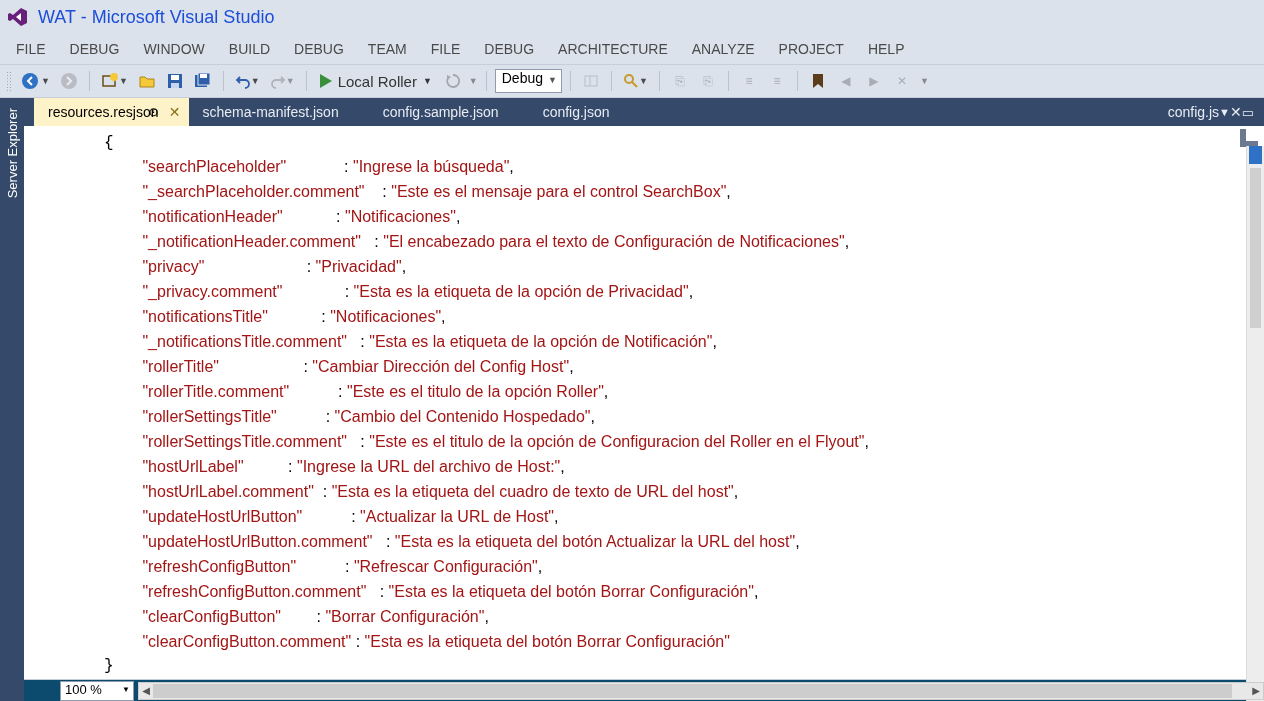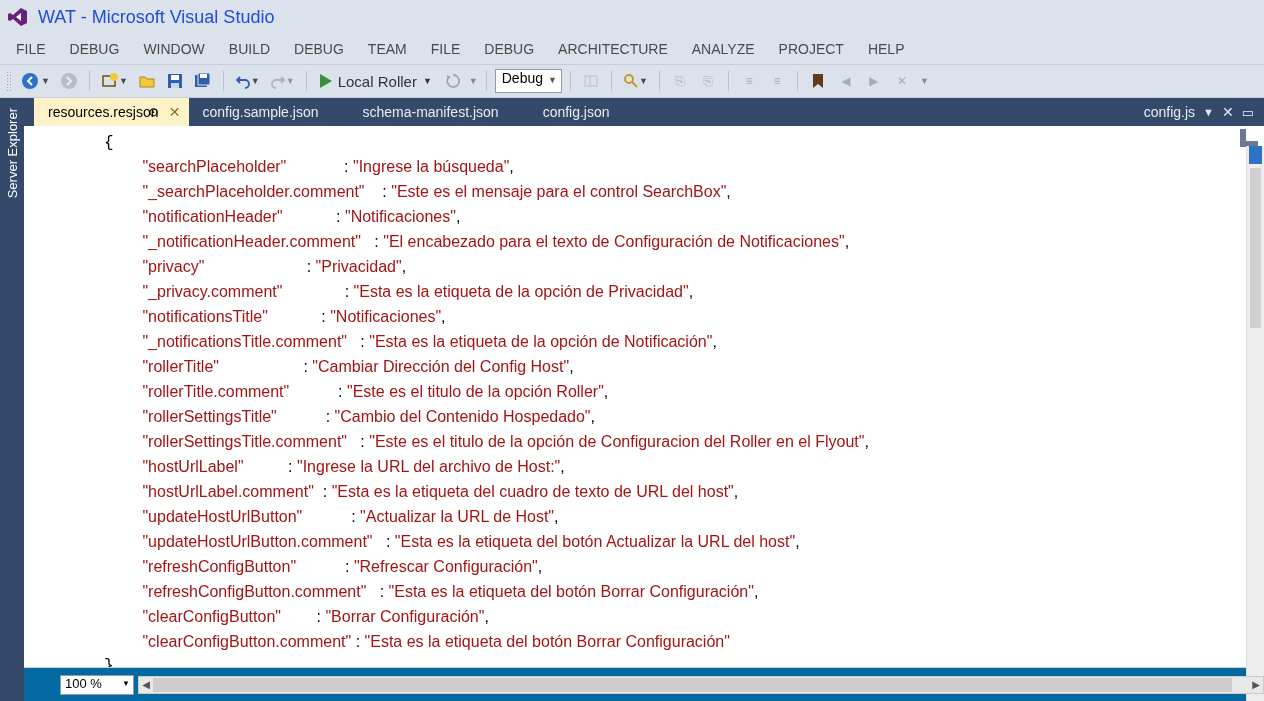--- a/index.html
+++ b/index.html
@@ -161,21 +161,20 @@
   .tab.active .close {
     position: absolute;
     right: 8px;
     font-size: 14px;
     color: #8b6f1f;
   }
   .right-tools {
     margin-left: auto;
     display: flex;
     align-items: center;
-    gap: 8px;
     padding-right: 10px;
     font-size: 14px;
   }
   .editor {
     flex: 1;
     background: #fff;
     overflow: hidden;
     position: relative;
     display: flex;
     flex-direction: column;
@@ -194,22 +193,22 @@
     font-family: Consolas, 'Courier New', monospace;
     font-size: 16px;
     line-height: 23px;
     padding: 6px 0 0 80px;
     white-space: pre;
     overflow: hidden;
   }
   .k { color: #a31515; }  
   .p { color: #000; }     
   .footer {
-    height: 34px;
-    background: #0369a1;
+    height: 22px;
+    background: #0c4a6e;
     border-top: 1px solid #c6cedb;
     display: flex;
     align-items: center;
   }
   .zoom {
     width: 74px;
     height: 20px;
     background: #fff;
     border: 1px solid #8e9cae;
     font-size: 13px;
@@ -417,24 +416,24 @@
     <span>Server Explorer</span>
   </div>
   <div class="main">
     <div class="tabstrip">
       <div class="tab active">
         <span>resources.resjson</span>
         <span class="pin">⊙</span>
         <span class="close">✕</span>
       </div>
       <div class="tab">
-          <span>config.sample.json</span>
+          <span>schema-manifest.json</span>
         </div>
       <div class="tab">
-          <span>schema-manifest.json</span>
+          <span>config.sample.json</span>
         </div>
       <div class="tab">
           <span>config.json</span>
         </div>
       <div class="right-tools">
         <span>config.js</span>
         <span style="font-size:11px">▼</span>
         <span>✕</span>
         <span style="font-size:13px">▭</span>
       </div>

